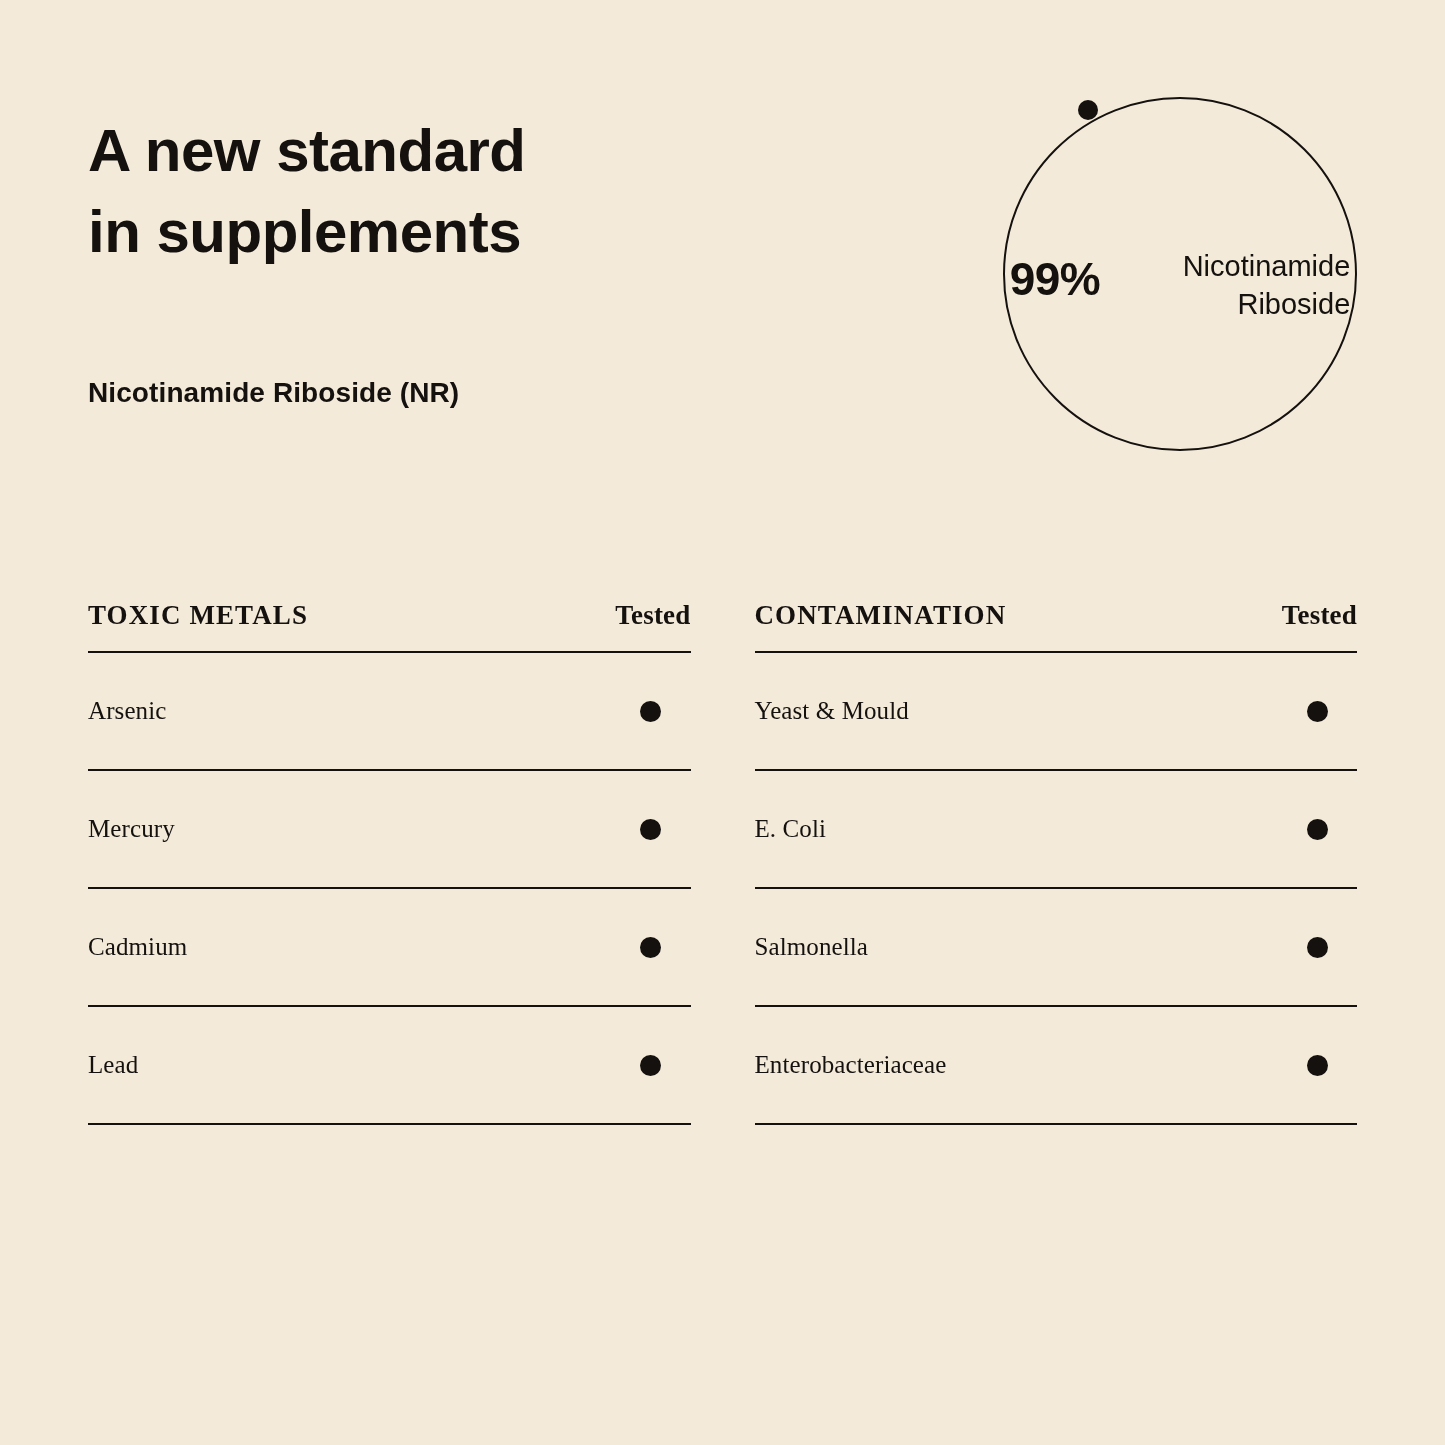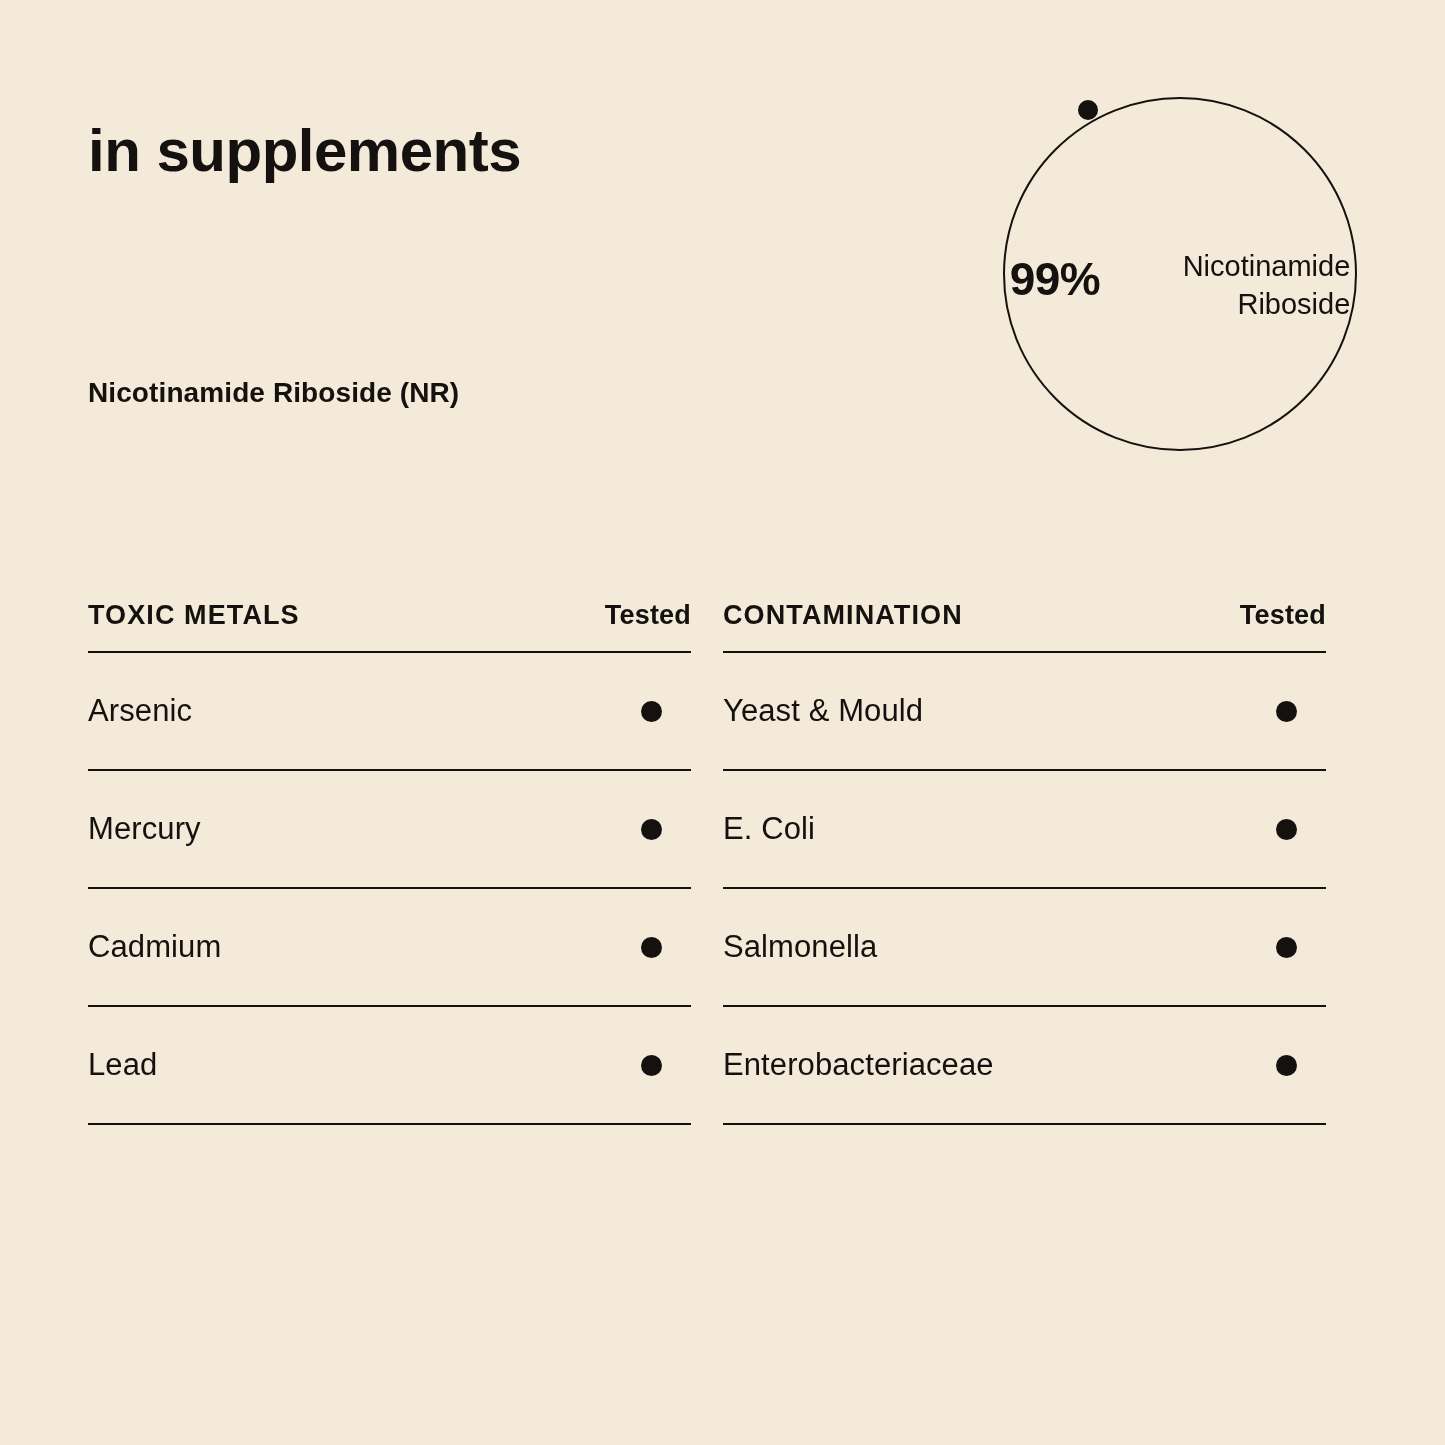--- a/index.html
+++ b/index.html
@@ -107,21 +107,22 @@
     max-width: 250px;
   }
 
   
   .tables {
     position: absolute;
     left: 88px;
     top: 600px;
     width: 1269px;
     display: flex;
-    gap: 32px;
+    gap: 64px;
+    font-family: Liberation Serif, serif;
   }
   .table {
     width: 603px;
   }
   .t-head {
     display: flex;
     align-items: flex-end;
     justify-content: space-between;
     padding-bottom: 20px;
   }
@@ -141,21 +142,21 @@
     display: flex;
     align-items: center;
     justify-content: space-between;
     border-top: 2px solid #14110f;
     height: 116px;
   }
   .row:last-child {
     border-bottom: 2px solid #14110f;
   }
   .row-label {
-    font-size: 31px;
+    font-size: 25px;
     font-weight: 400;
     letter-spacing: 0.1px;
   }
   .row-mark {
     width: 80px;
     display: flex;
     justify-content: center;
     align-items: center;
   }
   .dot {
@@ -165,20 +166,21 @@
     background: #14110f;
     display: inline-block;
   }
 </style>
 </head>
 <body>
 
 <div class="page">
 
   <h1 class="headline">
+    <span class="line">A new standard</span>
     <span class="line">in supplements</span>
   </h1>
 
   <div class="coa-block">
     <div class="coa-sub">Nicotinamide Riboside (NR)</div>
   </div>
 
   <div class="purity">
     <div class="purity-ring"></div>
     <div class="purity-dot"></div>

